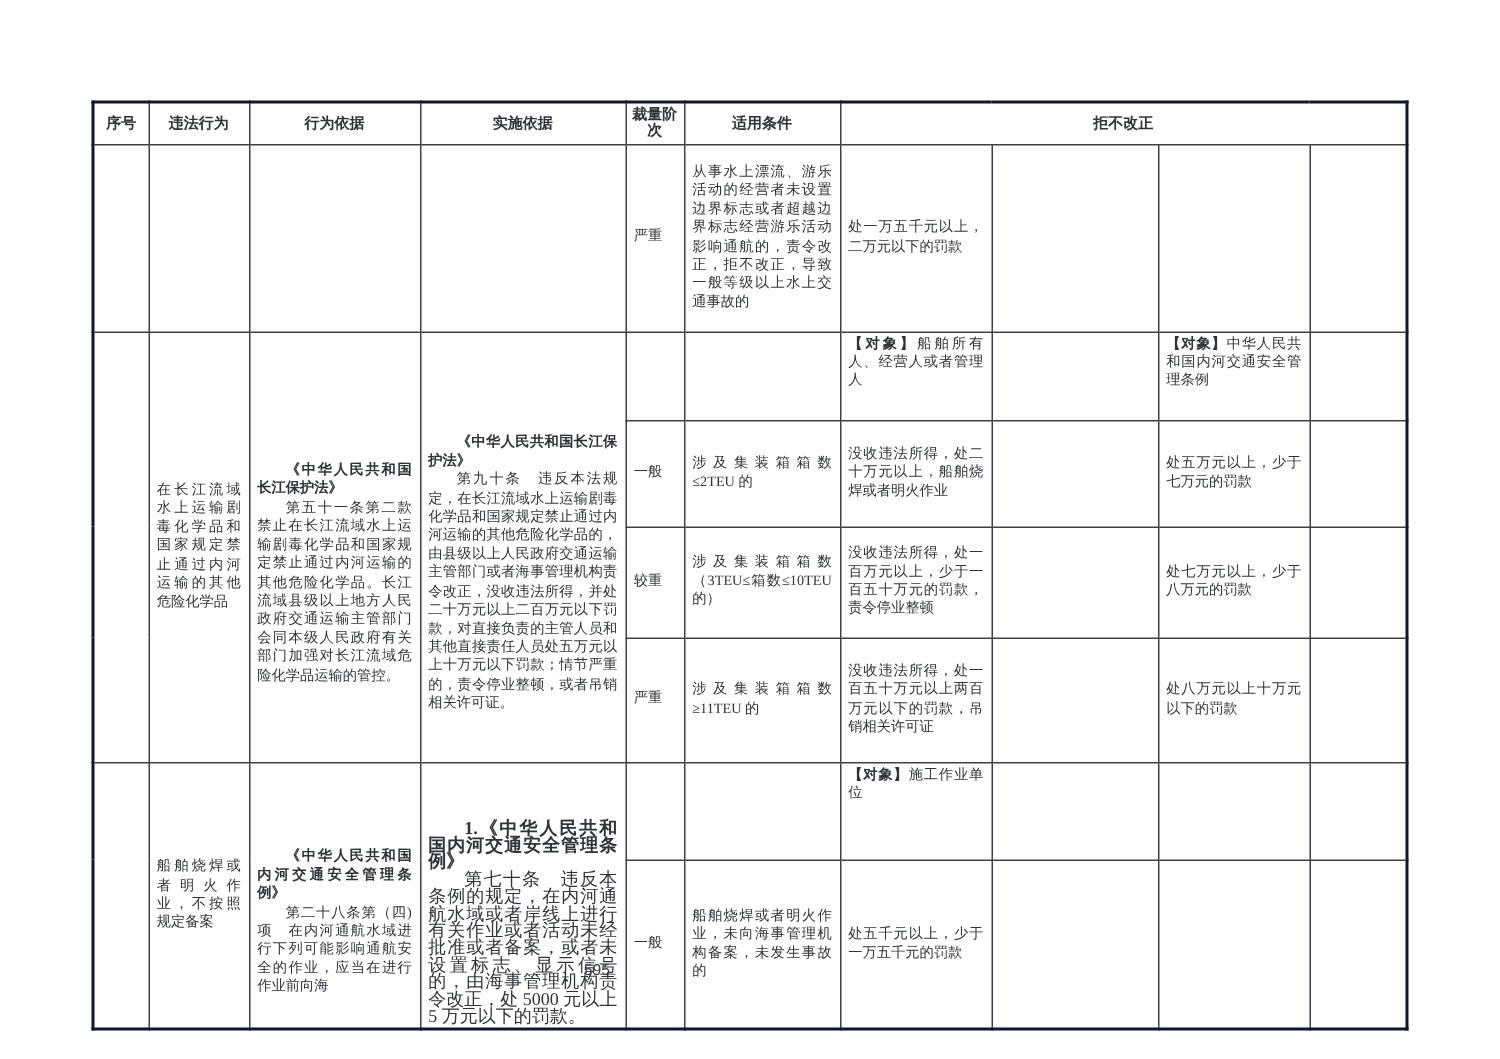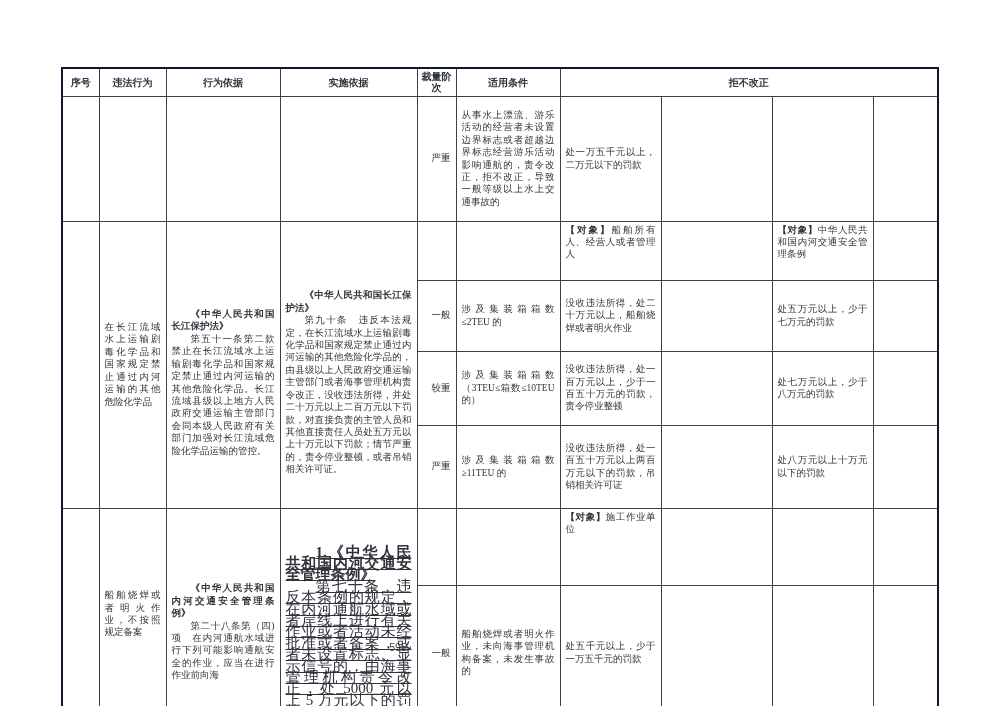--- a/index.html
+++ b/index.html
@@ -26,26 +26,26 @@
     line-height:12.4px;
     overflow:hidden;
   }
   th {
     font-weight:bold;
     font-size:10px;
     line-height:11.5px;
     text-align:center;
     padding:1px 2px;
   }
-  .c { text-align:right; }
+  .c { text-align:left; }
   .j { text-align:justify; }
   .num { font-size:10px; text-align:center;padding-left:45px; }
   p.law-title { font-weight:bold; text-indent:2em; text-align:justify;margin-top:36px; }
   p.law-body  { text-indent:2em; text-align:justify; }
-  td.tight p { font-size:15px; line-height:11.4px;text-decoration:underline; }
+  td.tight p { font-size:12px; line-height:11.4px; }
   .b { font-weight:bold; }
   .pageno {
     position:absolute;
     left:0; top:641px; width:796px;
     text-align:center;
     font-size:10.5px;
     color:#3a3c42;
     font-family:"Liberation Sans","DejaVu Sans",sans-serif;
   }
 </style>

